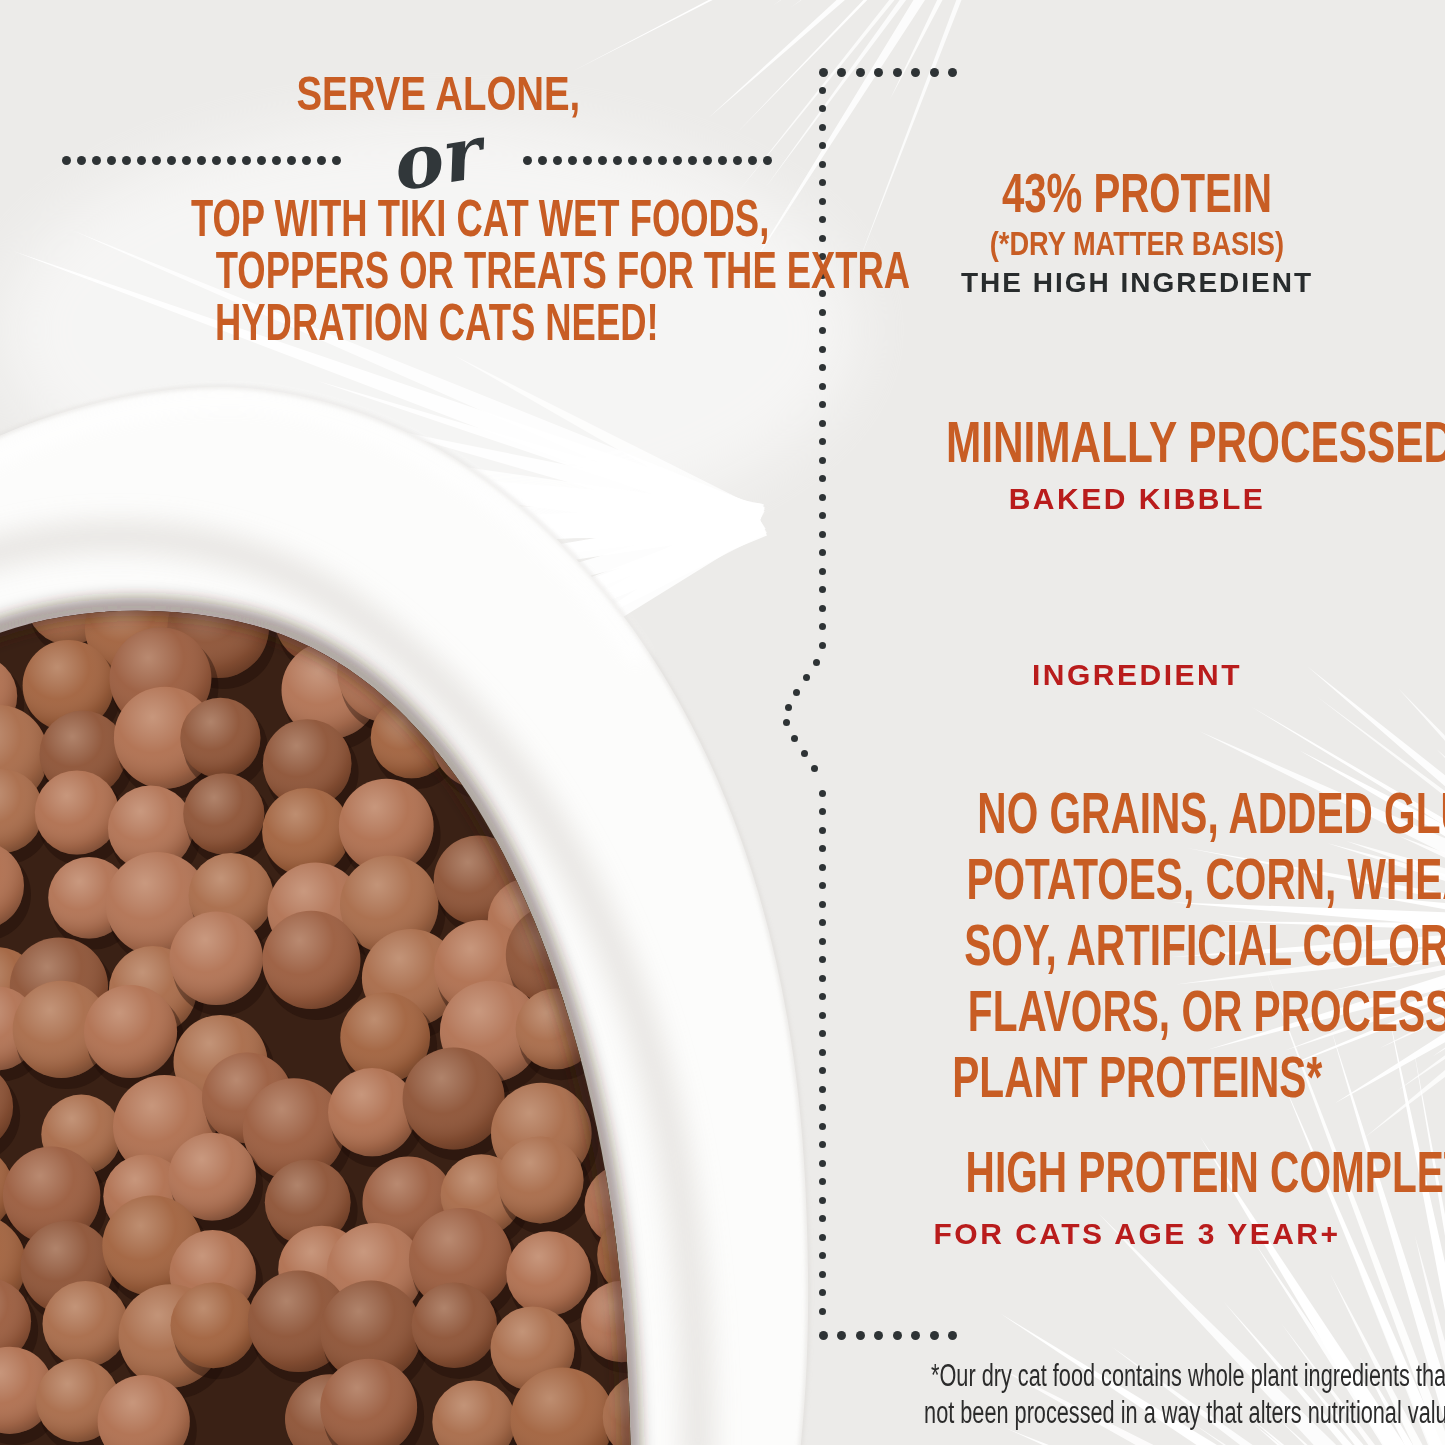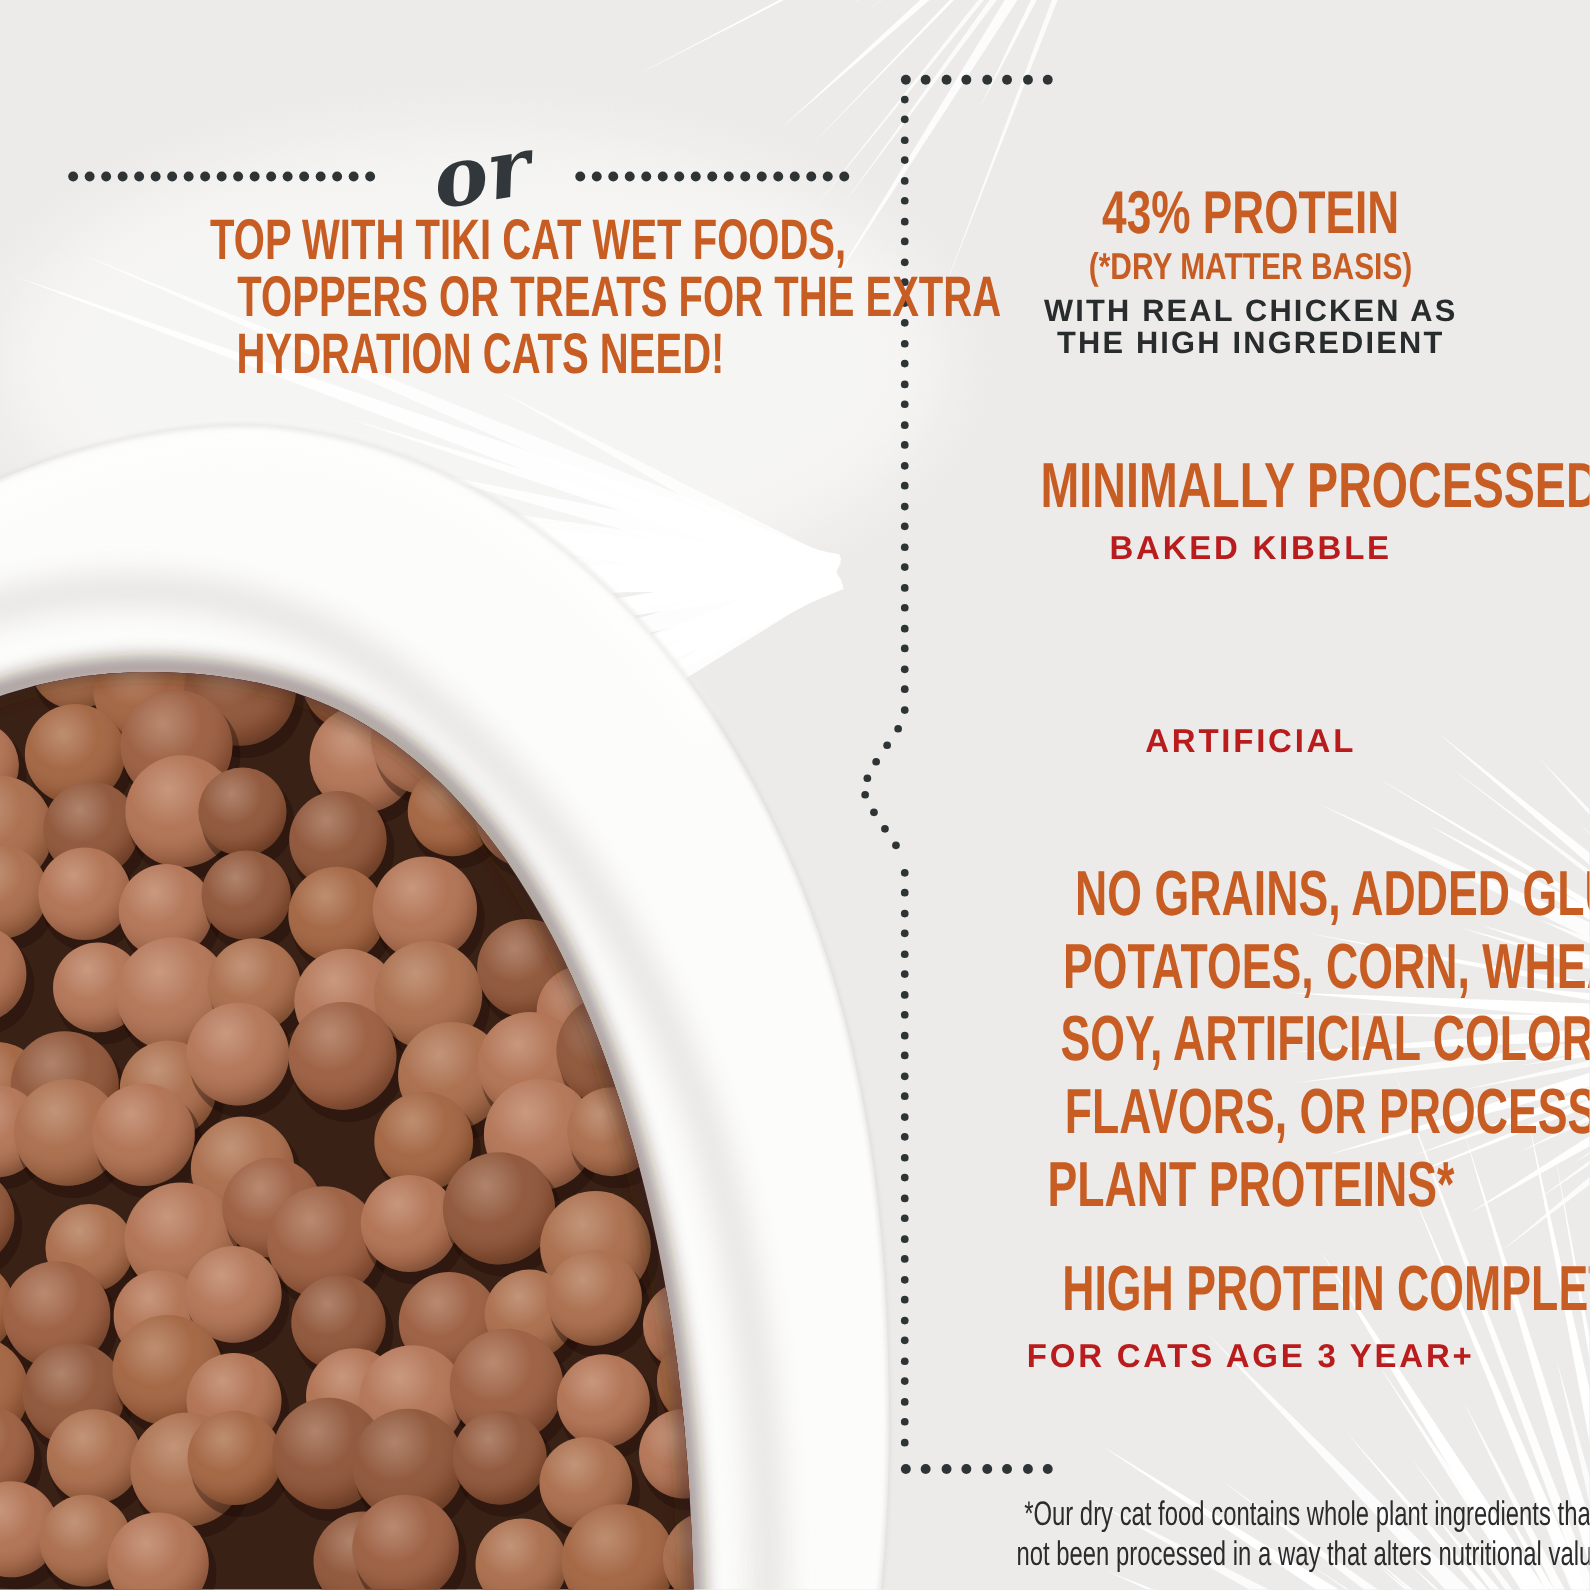--- a/index.html
+++ b/index.html
@@ -666,47 +666,49 @@
     <div class="dot" style="left: 792.5px; top: 688.5px; height: 7px; width: 7px;"></div>
     <div class="dot" style="left: 784.5px; top: 703.5px; height: 7px; width: 7px;"></div>
     <div class="dot" style="left: 782.5px; top: 718.5px; height: 7px; width: 7px;"></div>
     <div class="dot" style="left: 790.5px; top: 734.5px; height: 7px; width: 7px;"></div>
     <div class="dot" style="left: 800.5px; top: 749.5px; height: 7px; width: 7px;"></div>
     <div class="dot" style="left: 810.5px; top: 764.5px; height: 7px; width: 7px;"></div>
   </div>
 
 <div id="text-layer" class="abs">
 
+  <div class="abs serve">
+    <span class="cond80">SERVE ALONE,</span>
+  </div>
 
   <div class="abs or-word">
     <span>or</span>
   </div>
 
   <div class="abs para">
     <div class="h-line"><span class="cond70">TOP WITH TIKI CAT WET FOODS,</span></div>
     <div class="h-line"><span class="cond70">TOPPERS OR TREATS FOR THE EXTRA</span></div>
     <div class="h-line"><span class="cond70">HYDRATION CATS NEED!</span></div>
   </div>
 
   <div class="benefit" style="top:163px">
     <div class="h-line oh"><span class="cond">43% PROTEIN</span></div>
     <div class="h-line sub-orange"><span class="cond80">(*DRY MATTER BASIS)</span></div>
     <div style="margin-top:5px">
-      <div class="dark-line">WITH REAL CHICKEN AS</div>
       <div class="dark-line">THE HIGH INGREDIENT</div>
     </div>
   </div>
 
   <div class="benefit" style="top:410px">
     <div class="h-line oh58"><span class="cond">MINIMALLY PROCESSED</span></div>
     <div class="dark-line-lg" style="margin-top:10px">BAKED KIBBLE</div>
   </div>
 
   <div class="benefit" style="top:645px">
-    <div class="dark-line-lg" style="margin-top:14px">ARTIFICIAL</div>
+    <div class="dark-line-lg" style="margin-top:14px">INGREDIENT</div>
   </div>
 
   <div class="benefit" style="top:780px">
     <div class="h-line oh-l"><span class="cond70">NO GRAINS, ADDED GLUTEN,</span></div>
     <div class="h-line oh-l"><span class="cond70">POTATOES, CORN, WHEAT,</span></div>
     <div class="h-line oh-l"><span class="cond70">SOY, ARTIFICIAL COLORS,</span></div>
     <div class="h-line oh-l"><span class="cond70">FLAVORS, OR PROCESSED</span></div>
     <div class="h-line oh-l"><span class="cond70">PLANT PROTEINS*</span></div>
   </div>
 

